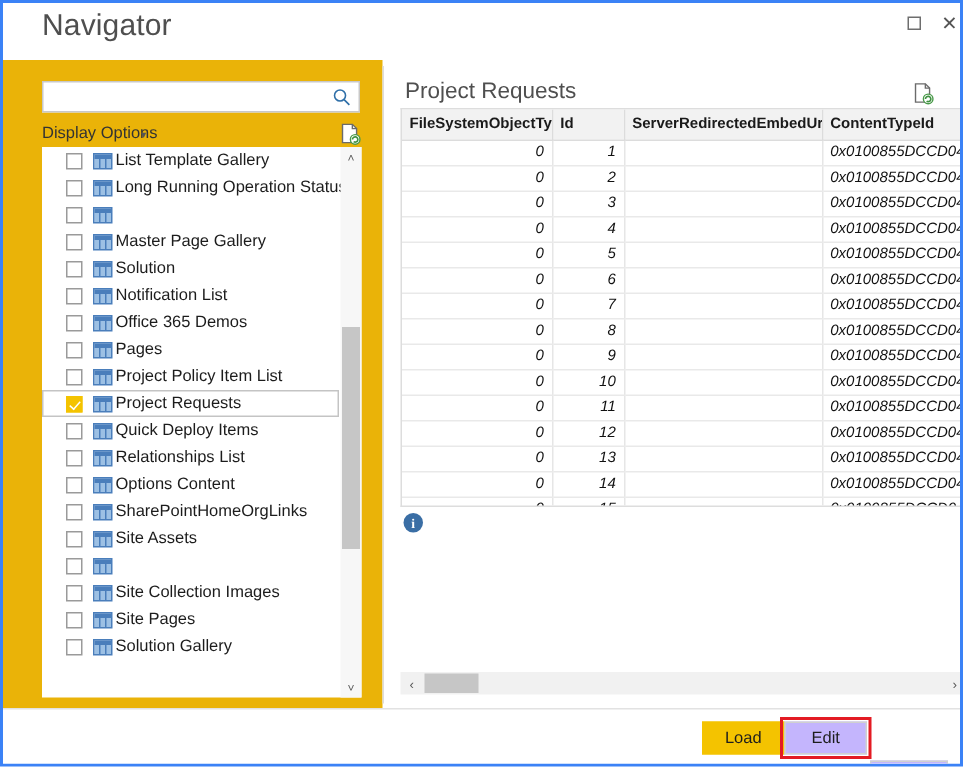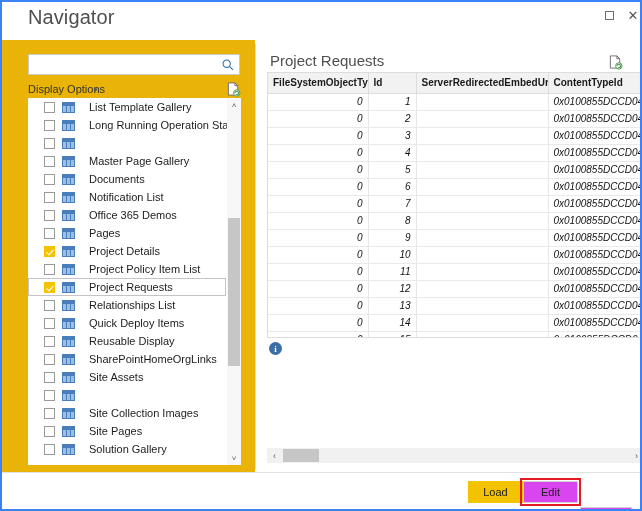--- a/index.html
+++ b/index.html
@@ -141,21 +141,21 @@
     content:"";
     position:absolute; left:3px; top:3px;
     width:1px; height:6px; background:#4a7ebb;
   }
   .tbl-ico::after {
     content:"";
     position:absolute; left:7px; top:3px;
     width:1px; height:6px; background:#4a7ebb;
   }
   .li-label {
-    margin-left: 14px;
+    margin-left: 2px;
     font-size: 11px;
     color: #1c1c1c;
     white-space: nowrap;
   }
 
   
   .vscroll {
     position: absolute; left: 225px; top: 58px;
     width: 14px; height: 367px;
     background: #f7f7f7;
@@ -284,21 +284,21 @@
     background: #ffffff;
     border-top: 1px solid #e2e2e2;
   }
   .btn {
     position: absolute; top: 8px;
     height: 22px; width: 55px;
     font-family: "Liberation Sans", sans-serif;
     font-size: 11px; color: #1d1d1d;
     display: flex; align-items: center; justify-content: center;
     border: 1px solid #d0d0d0;
-    background: #d946ef;
+    background: #c4b5fd;
     cursor: default;
   }
   .btn-load {
     left: 466px;
     background: #f4c300;
     border-color: #f4c300;
   }
   .btn-edit { left: 521px; }
   .btn-cancel { left: 578px; width: 52px; margin-top: 26px; }
   .edit-focus {
@@ -361,66 +361,61 @@
             <div class="tbl-ico"></div>
           </div>
           <div class="li">
             <div class="cb"></div>
             <div class="tbl-ico"></div>
             <span class="li-label">Master Page Gallery</span>
           </div>
           <div class="li">
             <div class="cb"></div>
             <div class="tbl-ico"></div>
-            <span class="li-label">Documents</span>
+            <span class="li-label">Solution</span>
           </div>
           <div class="li">
             <div class="cb"></div>
             <div class="tbl-ico"></div>
             <span class="li-label">Notification List</span>
           </div>
           <div class="li">
             <div class="cb"></div>
             <div class="tbl-ico"></div>
             <span class="li-label">Office 365 Demos</span>
           </div>
           <div class="li">
             <div class="cb"></div>
             <div class="tbl-ico"></div>
             <span class="li-label">Pages</span>
-          </div>
-          <div class="li">
-            <div class="cb checked"></div>
-            <div class="tbl-ico"></div>
-            <span class="li-label">Project Details</span>
           </div>
           <div class="li">
             <div class="cb"></div>
             <div class="tbl-ico"></div>
             <span class="li-label">Project Policy Item List</span>
           </div>
           <div class="li selected">
             <div class="cb checked"></div>
             <div class="tbl-ico"></div>
             <span class="li-label">Project Requests</span>
           </div>
           <div class="li">
             <div class="cb"></div>
             <div class="tbl-ico"></div>
+            <span class="li-label">Quick Deploy Items</span>
+          </div>
+          <div class="li">
+            <div class="cb"></div>
+            <div class="tbl-ico"></div>
             <span class="li-label">Relationships List</span>
           </div>
           <div class="li">
             <div class="cb"></div>
             <div class="tbl-ico"></div>
-            <span class="li-label">Quick Deploy Items</span>
-          </div>
-          <div class="li">
-            <div class="cb"></div>
-            <div class="tbl-ico"></div>
-            <span class="li-label">Reusable Display</span>
+            <span class="li-label">Options Content</span>
           </div>
           <div class="li">
             <div class="cb"></div>
             <div class="tbl-ico"></div>
             <span class="li-label">SharePointHomeOrgLinks</span>
           </div>
           <div class="li">
             <div class="cb"></div>
             <div class="tbl-ico"></div>
             <span class="li-label">Site Assets</span>

